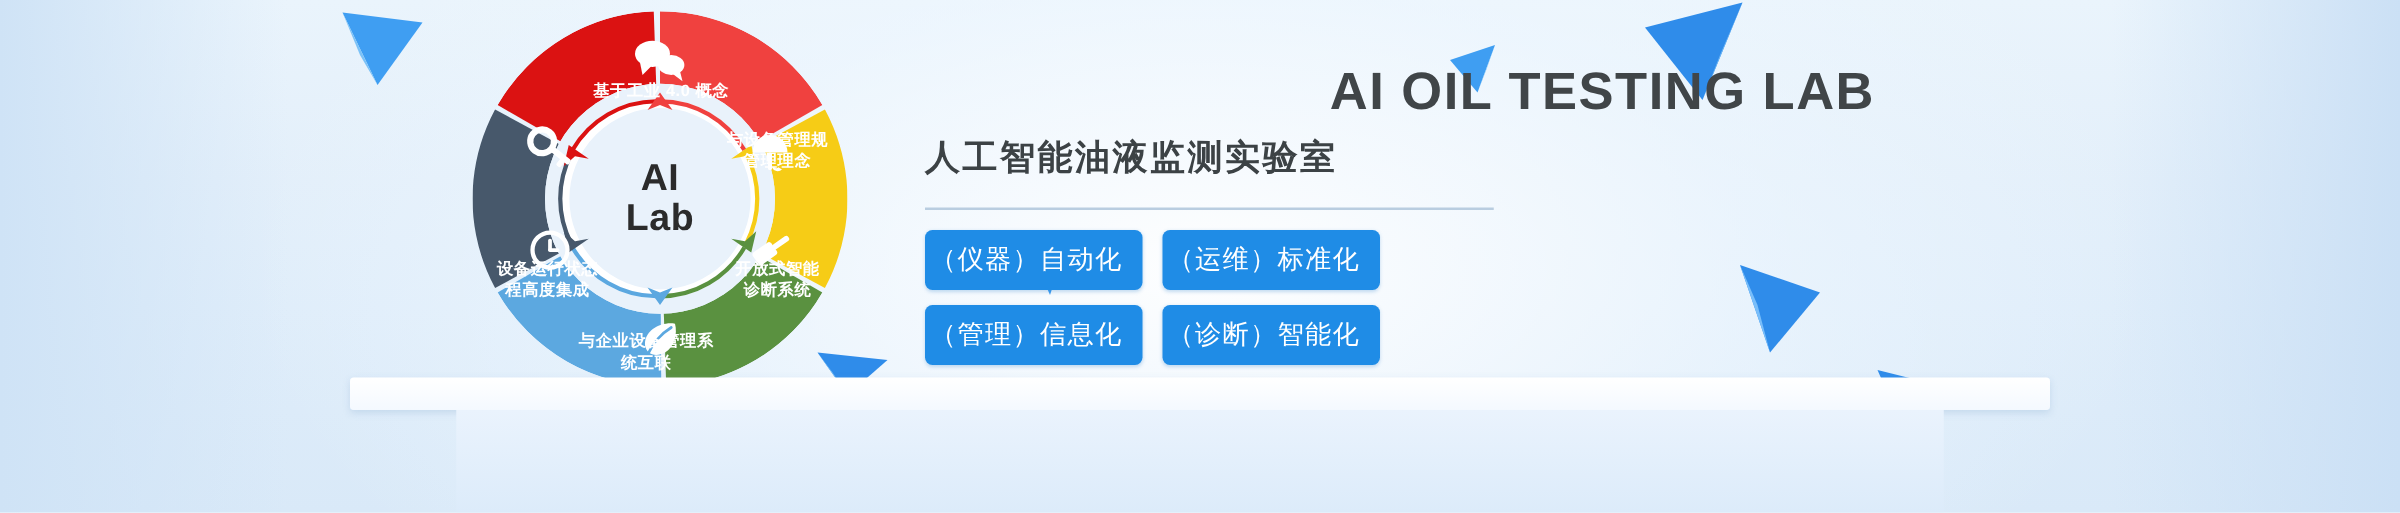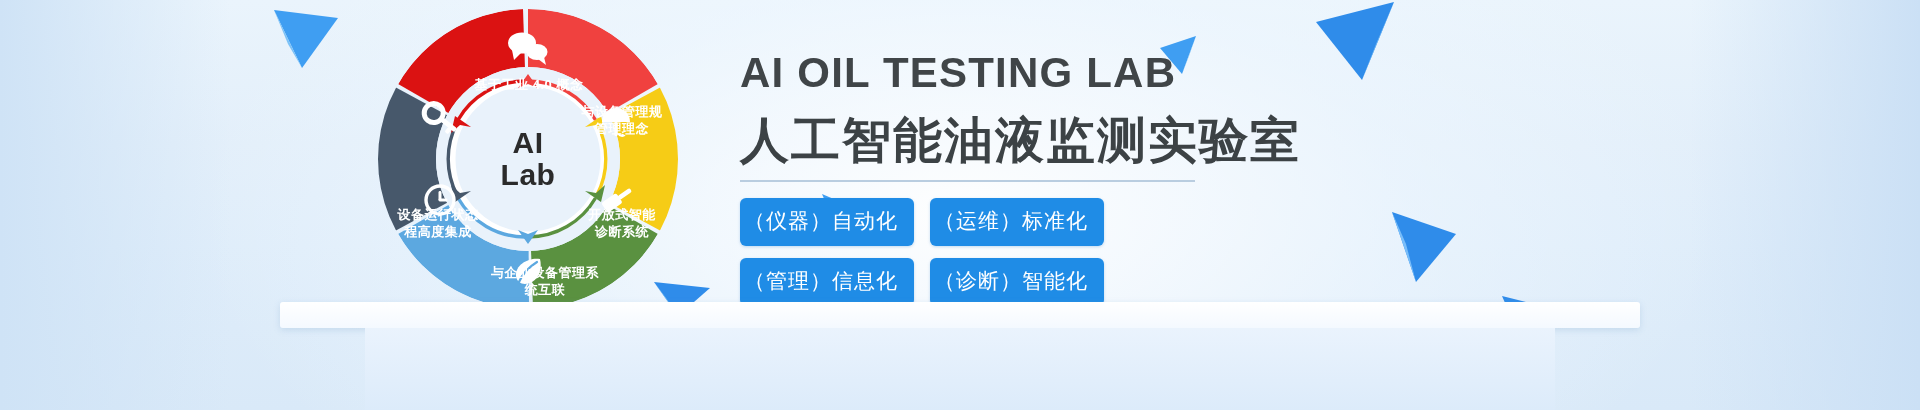--- a/index.html
+++ b/index.html
@@ -67,25 +67,25 @@
   .center-txt {
     position:absolute; left:50%; top:50%; transform:translate(-50%,-50%);
     text-align:center; color:#2b2b2b; font-weight:bold;
     font-size:30px; line-height:32px; letter-spacing:.5px;
   }
 
   
   #content { position:absolute; left:740px; top:48px; width:760px; }
   #title-en {
     font-size:42px; font-weight:bold; color:#404548;
-    letter-spacing:1.2px; line-height:50px; white-space:nowrap;
+    letter-spacing:1.2px; line-height:50px; white-space:nowrap;text-align:right;
   }
   #title-cn {
-    font-size:49px; font-weight:bold; color:#3c4245;
-    letter-spacing:2px; line-height:52px; margin-top:16px; white-space:nowrap;
+    font-size:28px; font-weight:bold; color:#3c4245;
+    letter-spacing:2px; line-height:52px; margin-top:2px; white-space:nowrap;
   }
   #divider {
     margin-top:14px; width:455px; height:2px;
     background:#b9cde0;
   }
   #tags {
     margin-top:16px; display:flex; flex-wrap:wrap;
     gap:12px 16px; width:470px;
   }
   .tag {
@@ -224,32 +224,32 @@
         </g>
 
         <g transform="translate(62,110) rotate(38)">
           <circle cx="-8" cy="0" r="9.5" fill="none" stroke="#ffffff" stroke-width="5"></circle>
           <rect x="0" y="-2.4" width="20" height="4.8" rx="1.6"></rect>
           <rect x="12" y="1.6" width="4.2" height="6.4" rx="1.4"></rect>
         </g>
       </g>
     </svg>
 
-    <div class="seg-label" style="left:76px;top:68px;width:150px;">
+    <div class="seg-label" style="left:76px;top:56px;width:150px;">
       <div>基于工业 4.0 概念</div>
     </div>
     <div class="seg-label" style="left:202px;top:95px;width:84px;">
       <div>与设备管理规</div>
       <div>管理理念</div>
     </div>
     <div class="seg-label" style="left:202px;top:198px;width:84px;">
       <div>开放式智能</div>
       <div>诊断系统</div>
     </div>
-    <div class="seg-label" style="left:80px;top:256px;width:174px;">
+    <div class="seg-label" style="left:52px;top:256px;width:174px;">
       <div>与企业设备管理系</div>
       <div>统互联</div>
     </div>
     <div class="seg-label" style="left:10px;top:198px;width:100px;">
       <div>设备运行状态</div>
       <div>程高度集成</div>
     </div>
 
     <div class="center-txt">
       <div>AI</div>

